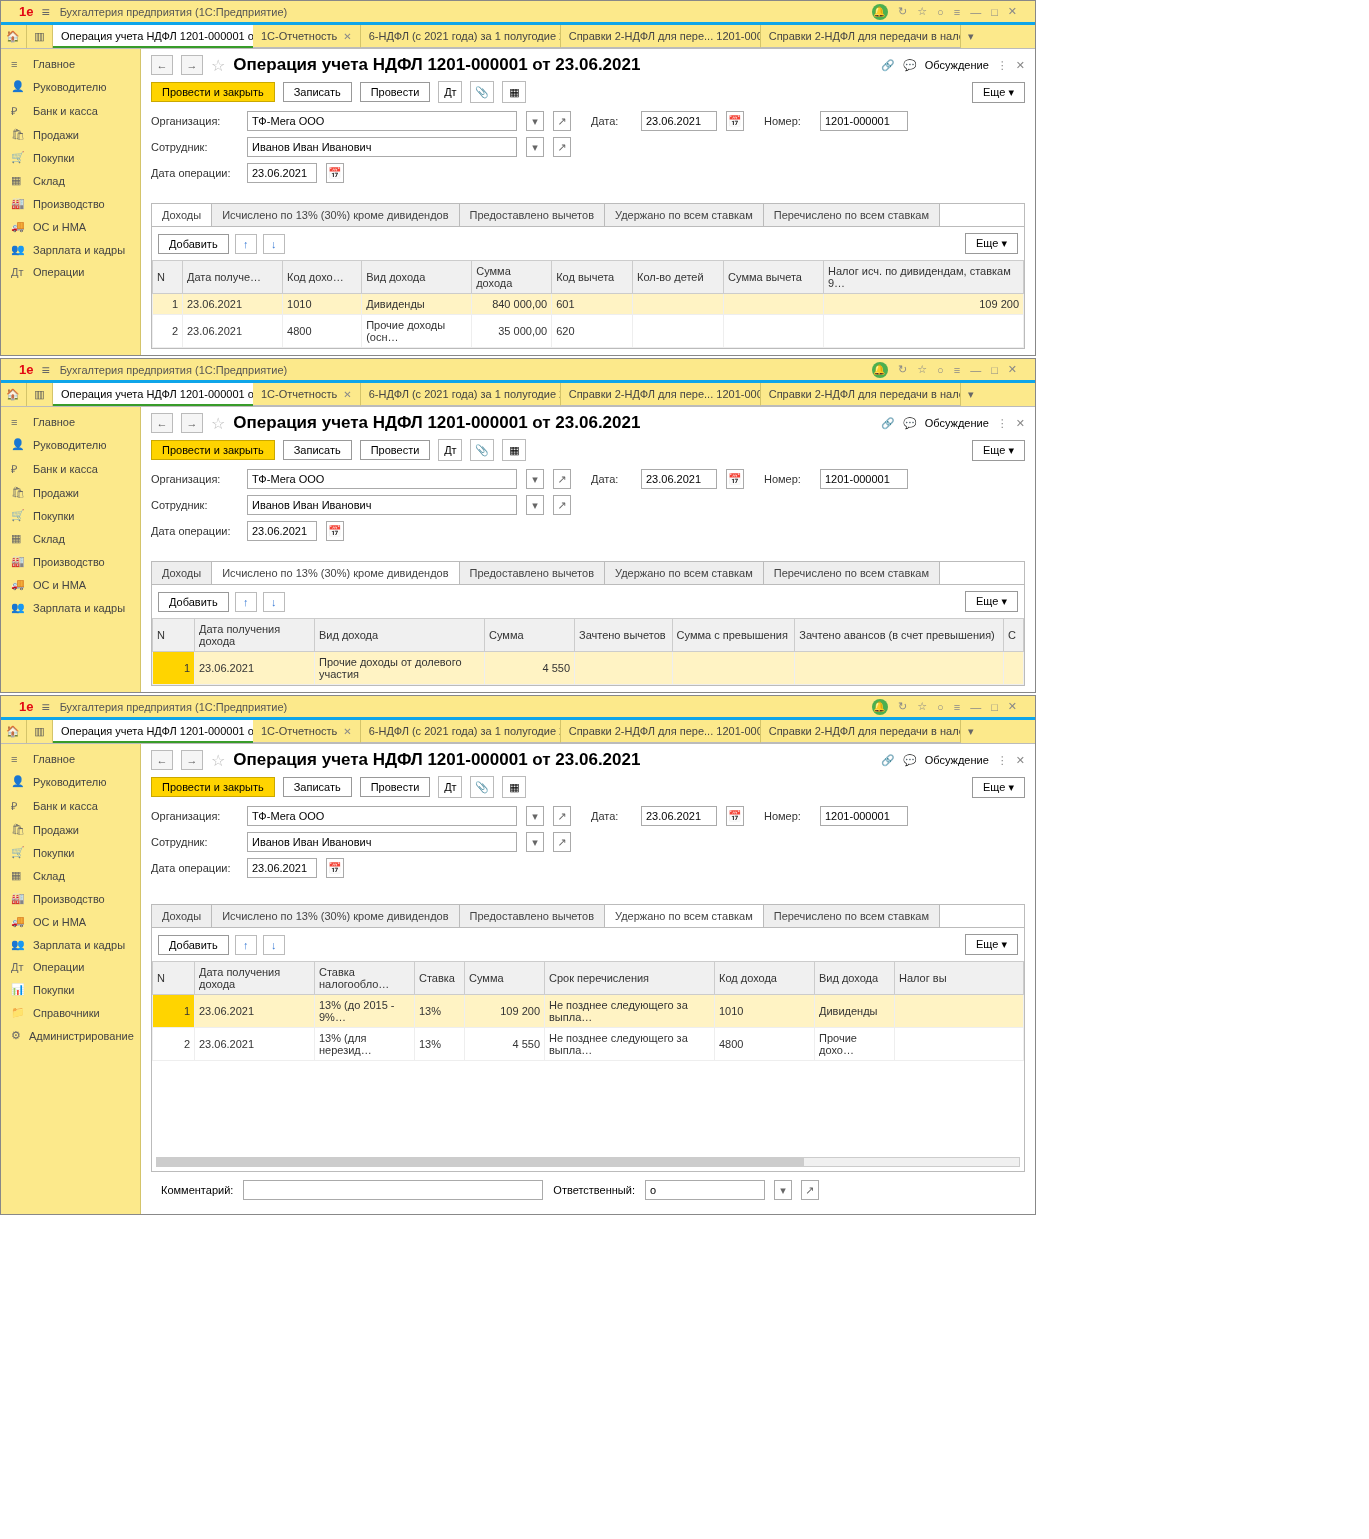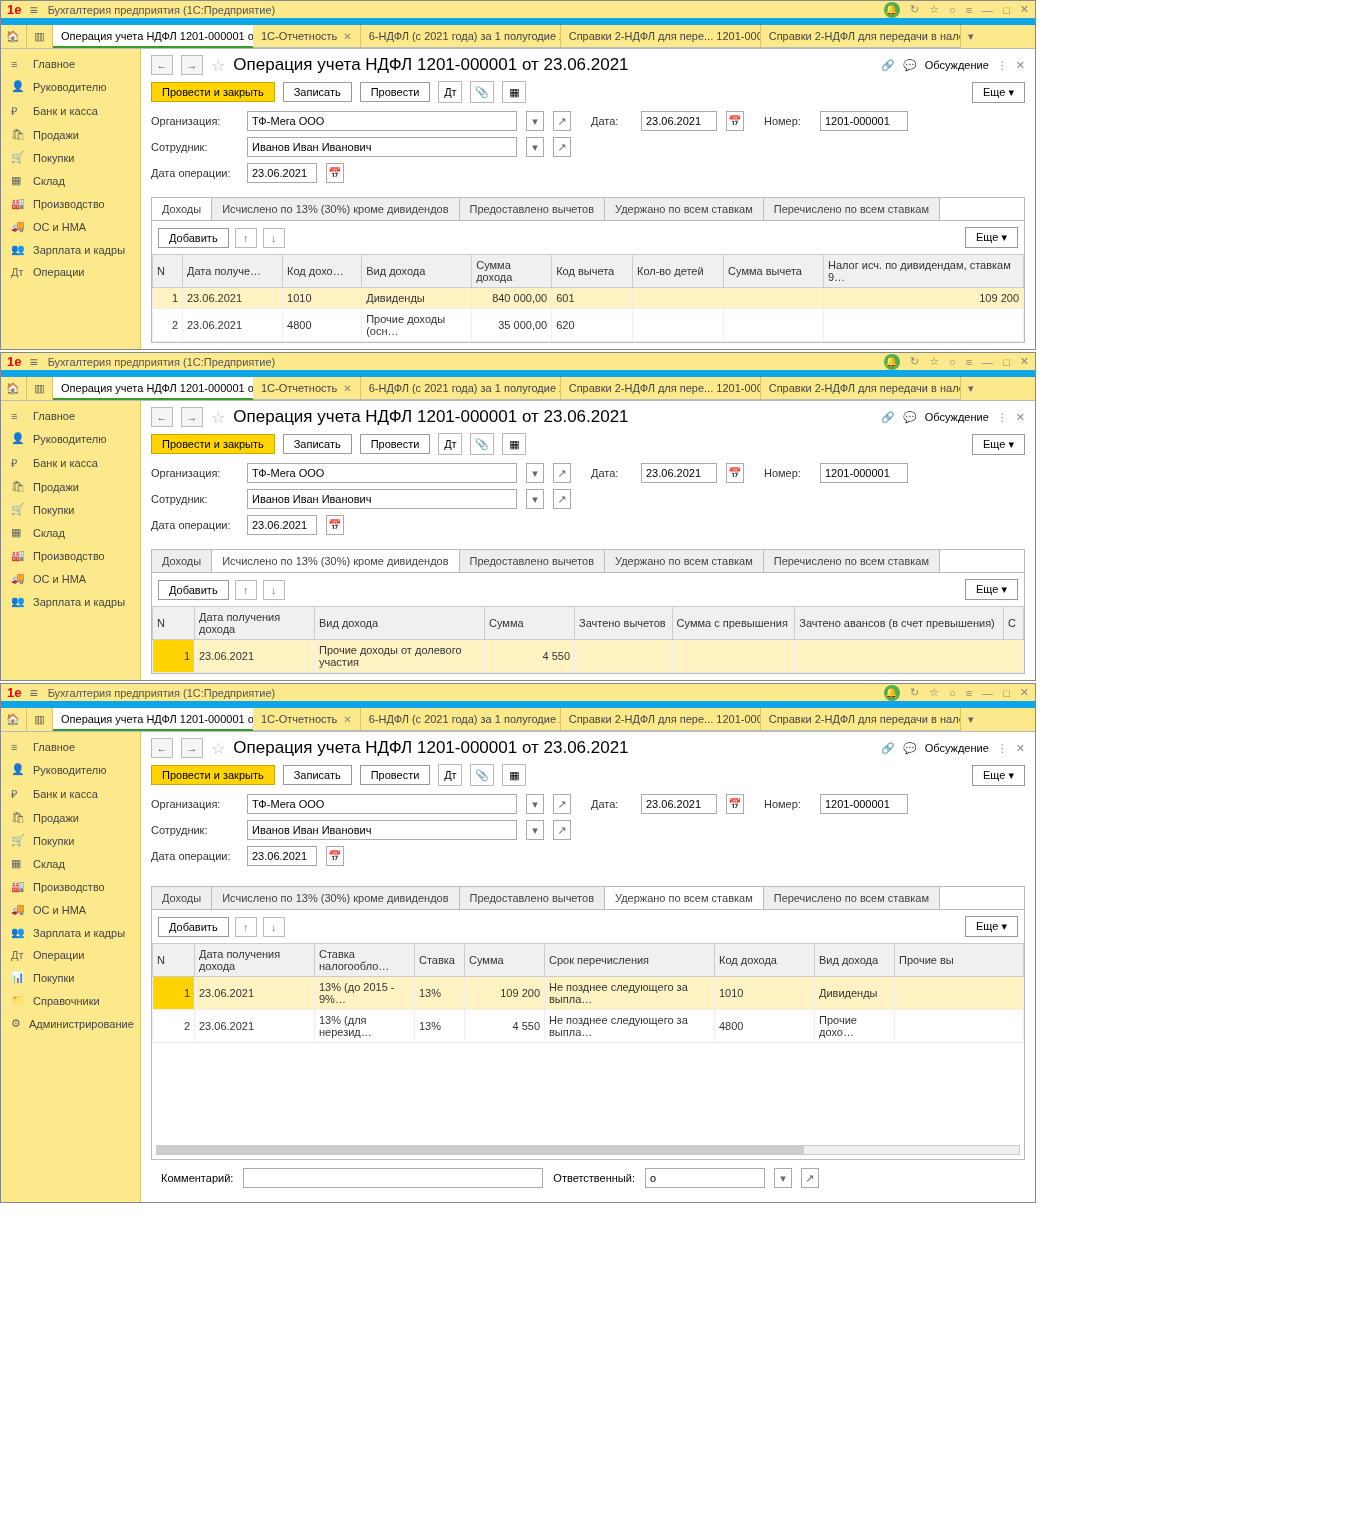--- a/index.html
+++ b/index.html
@@ -1,51 +1,51 @@
 <!DOCTYPE html>
 <html><head>
 <meta charset="utf-8">
 <style>
 *{margin:0;padding:0;box-sizing:border-box;font-family:Arial,sans-serif;font-size:11px}
 body{background:#fff}
 .shot{border:1px solid #888;margin-bottom:2px;background:#fff;width:1036px}
-.titlebar{background:#fce98b;height:24px;display:flex;align-items:center;padding:0 6px;border-bottom:7px solid #0ea5e9}
+.titlebar{background:#fce98b;height:24px;display:flex;align-items:center;padding:0 18px;border-bottom:3px solid #0ea5e9}
 .logo-1c{color:#e30613;font-weight:bold;font-size:13px;margin-right:8px}
 .tb-menu{color:#666;margin-right:10px;font-size:14px}
 .tb-title{flex:1;color:#555}
 .tb-icons{display:flex;gap:10px;align-items:center;color:#888}
 .tb-icons span{cursor:pointer}
 .tb-bell{background:#4caf50;color:#fff;border-radius:50%;width:16px;height:16px;display:inline-flex;align-items:center;justify-content:center;font-size:10px}
 .tabbar{background:#fce98b;height:24px;display:flex;align-items:stretch;border-bottom:1px solid #bbb}
 .tab-home,.tab-tabs{width:26px;display:flex;align-items:center;justify-content:center;border-right:1px solid #d4c46a;color:#555}
 .tab{background:#fff;border-bottom:2px solid #389c2a;padding:0 8px;display:flex;align-items:center;gap:6px;max-width:200px;white-space:nowrap;overflow:hidden;position:relative}
 .tab.inactive{background:transparent;border-bottom:1px solid #bbb;border-right:1px solid #d4c46a;color:#444}
 .tab .x{color:#888;font-size:10px}
 .tab-drop{width:20px;display:flex;align-items:center;justify-content:center;color:#666}
 .body{display:flex}
 .sidebar{width:140px;background:#fce98b;border-right:1px solid #d4c46a;padding:4px 0}
 .sb-item{padding:5px 10px;display:flex;align-items:center;gap:8px;color:#444;cursor:pointer}
 .sb-item .ic{width:14px;color:#666}
 .content{flex:1;background:#fff;padding:6px 10px}
 .ctop{display:flex;align-items:center;gap:8px;margin-bottom:6px}
 .navbtn{border:1px solid #bbb;background:#f5f5f5;width:22px;height:20px;display:inline-flex;align-items:center;justify-content:center;color:#555}
 .star{color:#bbb;font-size:16px}
-.ctitle{font-size:17px;font-weight:normal;flex:1}
+.ctitle{font-size:17px;font-weight:bold;flex:1}
 .clink{color:#888}
 .kebab{color:#888}
 .actions{display:flex;gap:8px;align-items:center;margin-bottom:8px}
 .btn{border:1px solid #999;padding:3px 10px;background:#fff;cursor:pointer}
 .btn-ylw{background:#ffd400;border-color:#caa800;font-weight:normal}
 .btn-ic{border:1px solid #bbb;width:24px;height:22px;display:inline-flex;align-items:center;justify-content:center;background:#fff}
 .spacer{flex:1}
 .frm{display:flex;gap:10px;align-items:center;margin-bottom:6px;flex-wrap:wrap}
 .lbl{color:#333;min-width:86px}
 .inp{border:1px solid #aaa;padding:2px 4px;height:20px;background:#fff}
 .sel-btn{border:1px solid #aaa;width:18px;height:20px;display:inline-flex;align-items:center;justify-content:center;color:#666;margin-left:-1px}
-.tabs2{display:flex;border:1px solid #bbb;border-bottom:none;margin-top:14px}
+.tabs2{display:flex;border:1px solid #bbb;border-bottom:none;margin-top:20px}
 .t2{padding:5px 10px;border-right:1px solid #bbb;background:#eee;cursor:pointer;color:#444}
 .t2.act{background:#fff;font-weight:normal}
 .tbwrap{border:1px solid #bbb}
 .tbtools{display:flex;gap:6px;padding:6px;align-items:center}
 .arrow-btn{border:1px solid #bbb;width:22px;height:20px;display:inline-flex;align-items:center;justify-content:center}
 .arrow-btn.up{color:#3a7bd5}
 .arrow-btn.down{color:#3a7bd5}
 table{border-collapse:collapse;width:100%}
 th{background:#f0f0f0;border:1px solid #ccc;padding:4px;text-align:left;font-weight:normal;color:#333}
 td{border:1px solid #eee;padding:4px;color:#333}
@@ -562,21 +562,21 @@
           <tbody>
               <tr>
             <th style="width:42px">N</th>
             <th style="width:120px">Дата получения дохода</th>
             <th style="width:100px">Ставка налогообло…</th>
             <th style="width:50px">Ставка</th>
             <th style="width:80px">Сумма</th>
             <th style="width:170px">Срок перечисления</th>
             <th style="width:100px">Код дохода</th>
             <th style="width:80px">Вид дохода</th>
-            <th>Прочие вы</th>
+            <th>Налог вы</th>
           </tr>
           <tr class="sel">
             <td class="r" style="background:#ffd400">1</td>
                 <td>23.06.2021</td>
                 <td>13% (до 2015 - 9%…</td>
                 <td>13%</td>
                 <td class="r">109 200</td>
                 <td>Не позднее следующего за выпла…</td>
                 <td>1010</td>
                 <td>Дивиденды</td>

